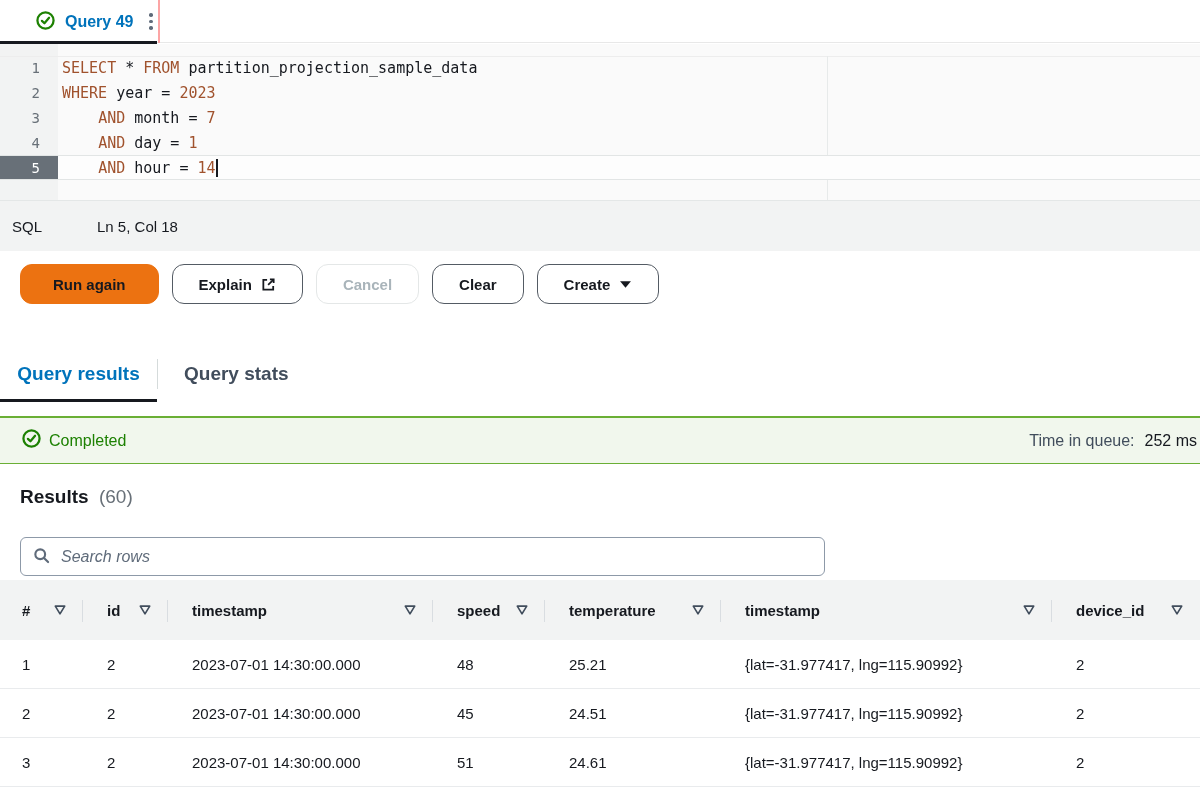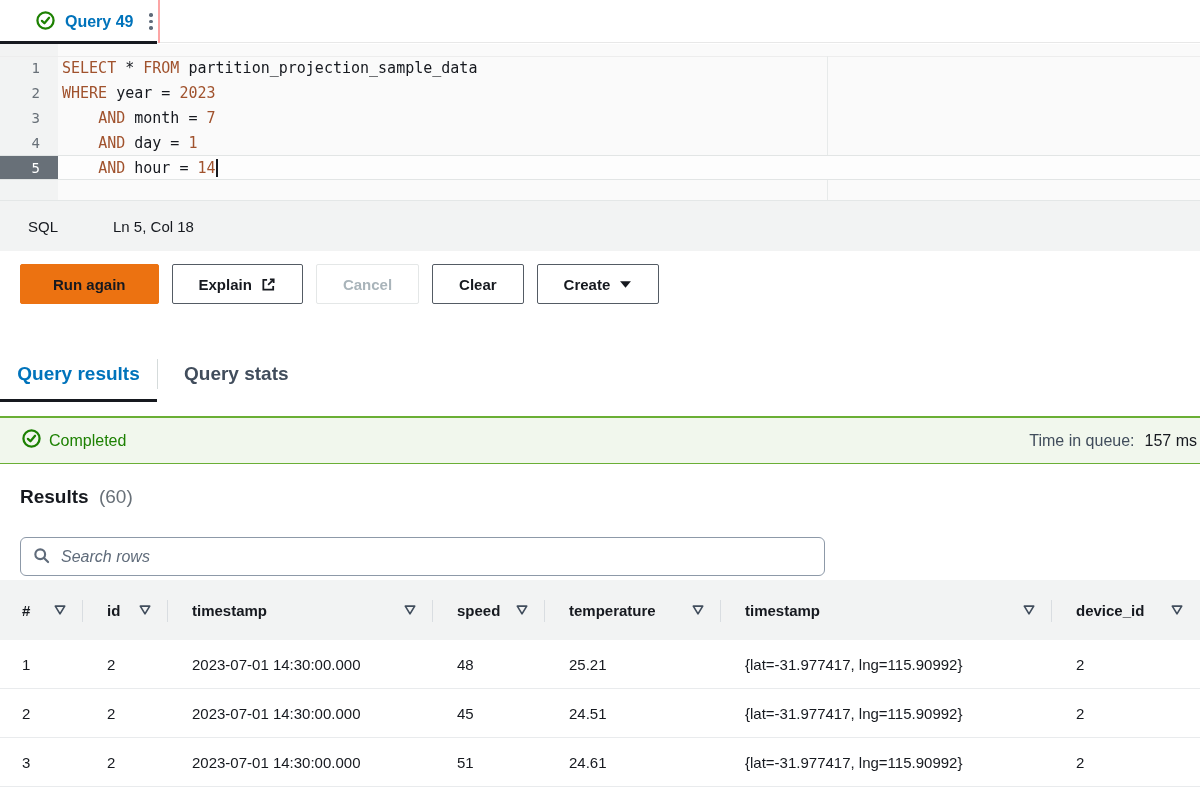--- a/index.html
+++ b/index.html
@@ -37,26 +37,26 @@
           padding-left:4px; color:#16191f; }
   .kw, .num { color:#a0522d; }
   .line.active { background:#fdfdfd; border-top:1px solid #e2e5e5; border-bottom:1px solid #e2e5e5; }
   .line.active .lineno { background:#687078; color:#ffffff; }
   .caret { display:inline-block; width:2px; height:18px; background:#16191f;
            vertical-align:text-bottom; margin-left:0.5px; }
 
   
   .statusbar { position:absolute; top:201px; left:0; right:0; height:50px;
                background:#f2f3f3; display:flex; align-items:center; font-size:15px; }
-  .statusbar .lang { margin-left:28px; }
+  .statusbar .lang { margin-left:12px; }
   .statusbar .pos { margin-left:55px; }
 
   
   .actions { position:absolute; top:264px; left:20px; display:flex; gap:13px; }
-  .btn { height:40px; padding:0 26px; border-radius:2px; border:1px solid #545b64;
+  .btn { height:40px; padding:0 26px; border-radius:12px; border:1px solid #545b64;
          background:#fff; color:#16191f; font-weight:bold; font-size:15px;
          font-family:"Liberation Sans", sans-serif;
          display:inline-flex; align-items:center; gap:9px; cursor:pointer; white-space:nowrap; }
   .btn.primary { background:#ec7211; border-color:#ec7211; padding:0 32px; }
   .btn.disabled { color:#a9b4ba; border-color:#e4e7e7; cursor:default; }
   .btn svg { display:block; }
 
   
   .tabs2 { position:absolute; top:345px; left:0; right:0; height:57px; display:flex; align-items:stretch; }
   .tab2 { display:flex; align-items:center; font-weight:bold; font-size:19px; cursor:pointer; }
@@ -201,21 +201,21 @@
     <span>
       <svg width="19" height="19" viewBox="0 0 16 16" fill="none" stroke="#1d8102" stroke-width="1.9">
         <circle cx="8" cy="8" r="6.8"></circle>
           <path d="M5 8.3 L7.1 10.3 L11 5.7" stroke-linecap="round" stroke-linejoin="round"></path>
       </svg>
     </span>
     <span>Completed</span>
   </div>
   <div class="right">
     <span class="lbl">Time in queue:</span>
-    <span class="val">157 ms</span>
+    <span class="val">252 ms</span>
   </div>
 </div>
 
 <div class="results-title">
   <span class="t">Results</span>
   <span class="c">(60)</span>
 </div>
 
 <div class="search">
   <span>

